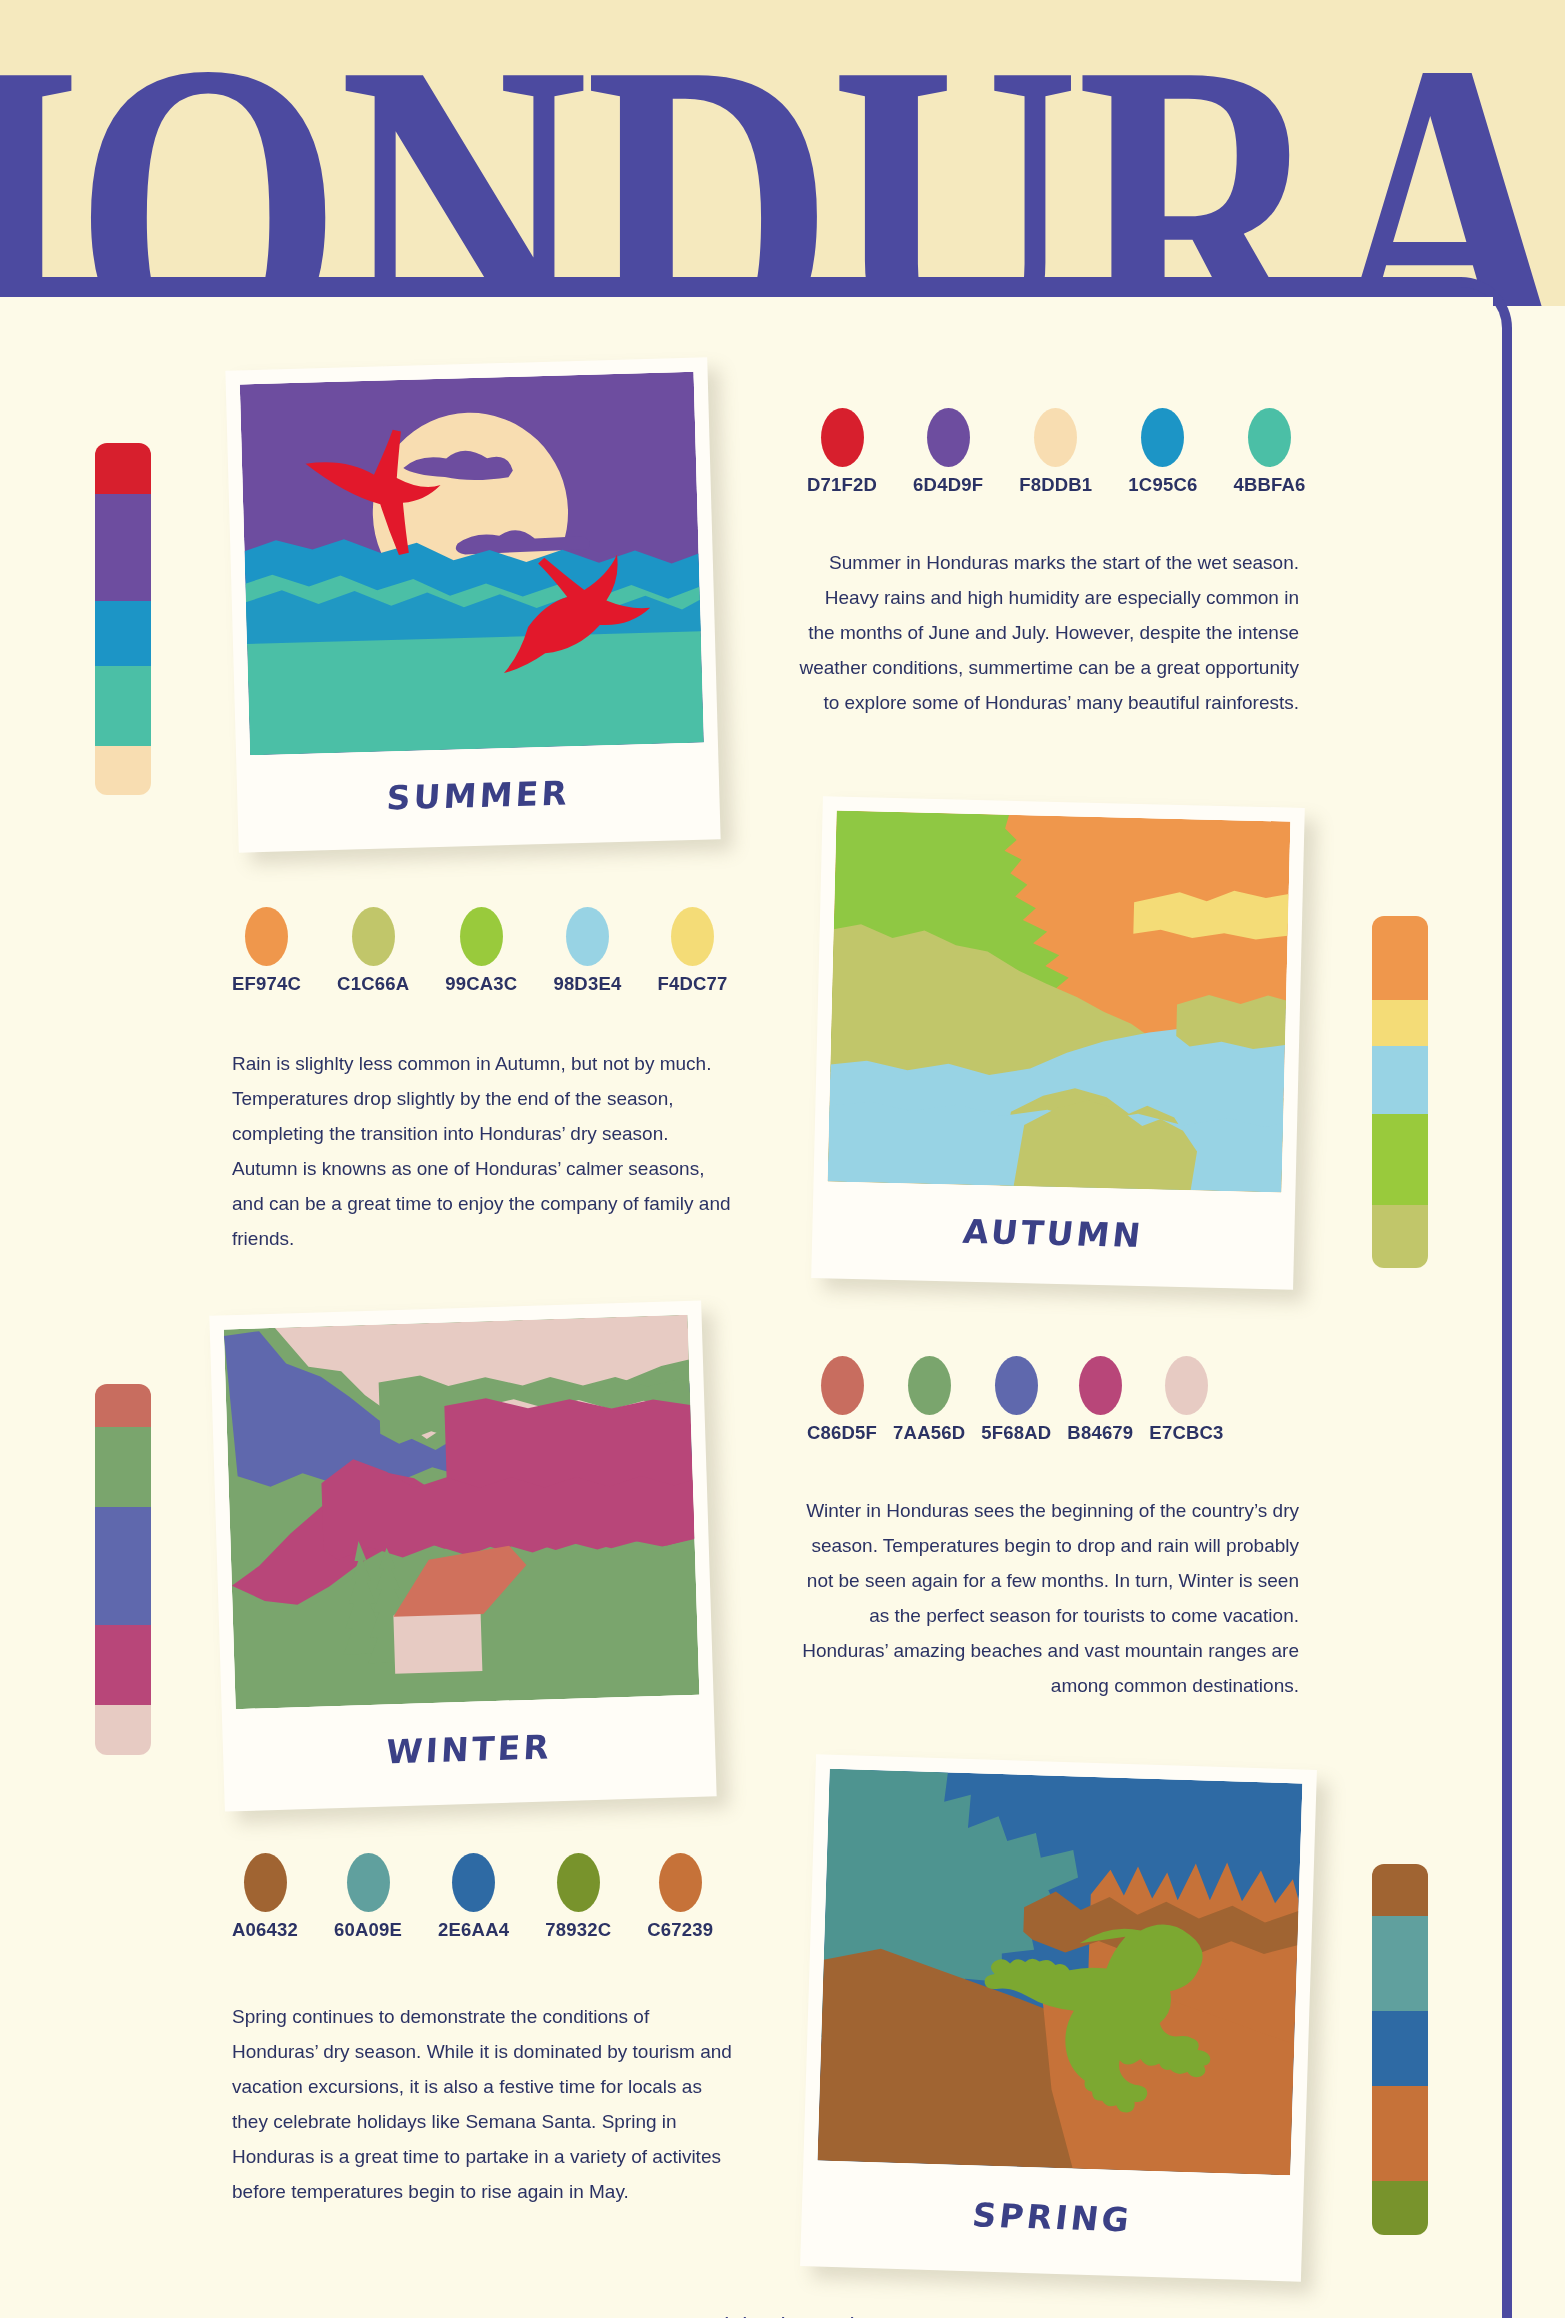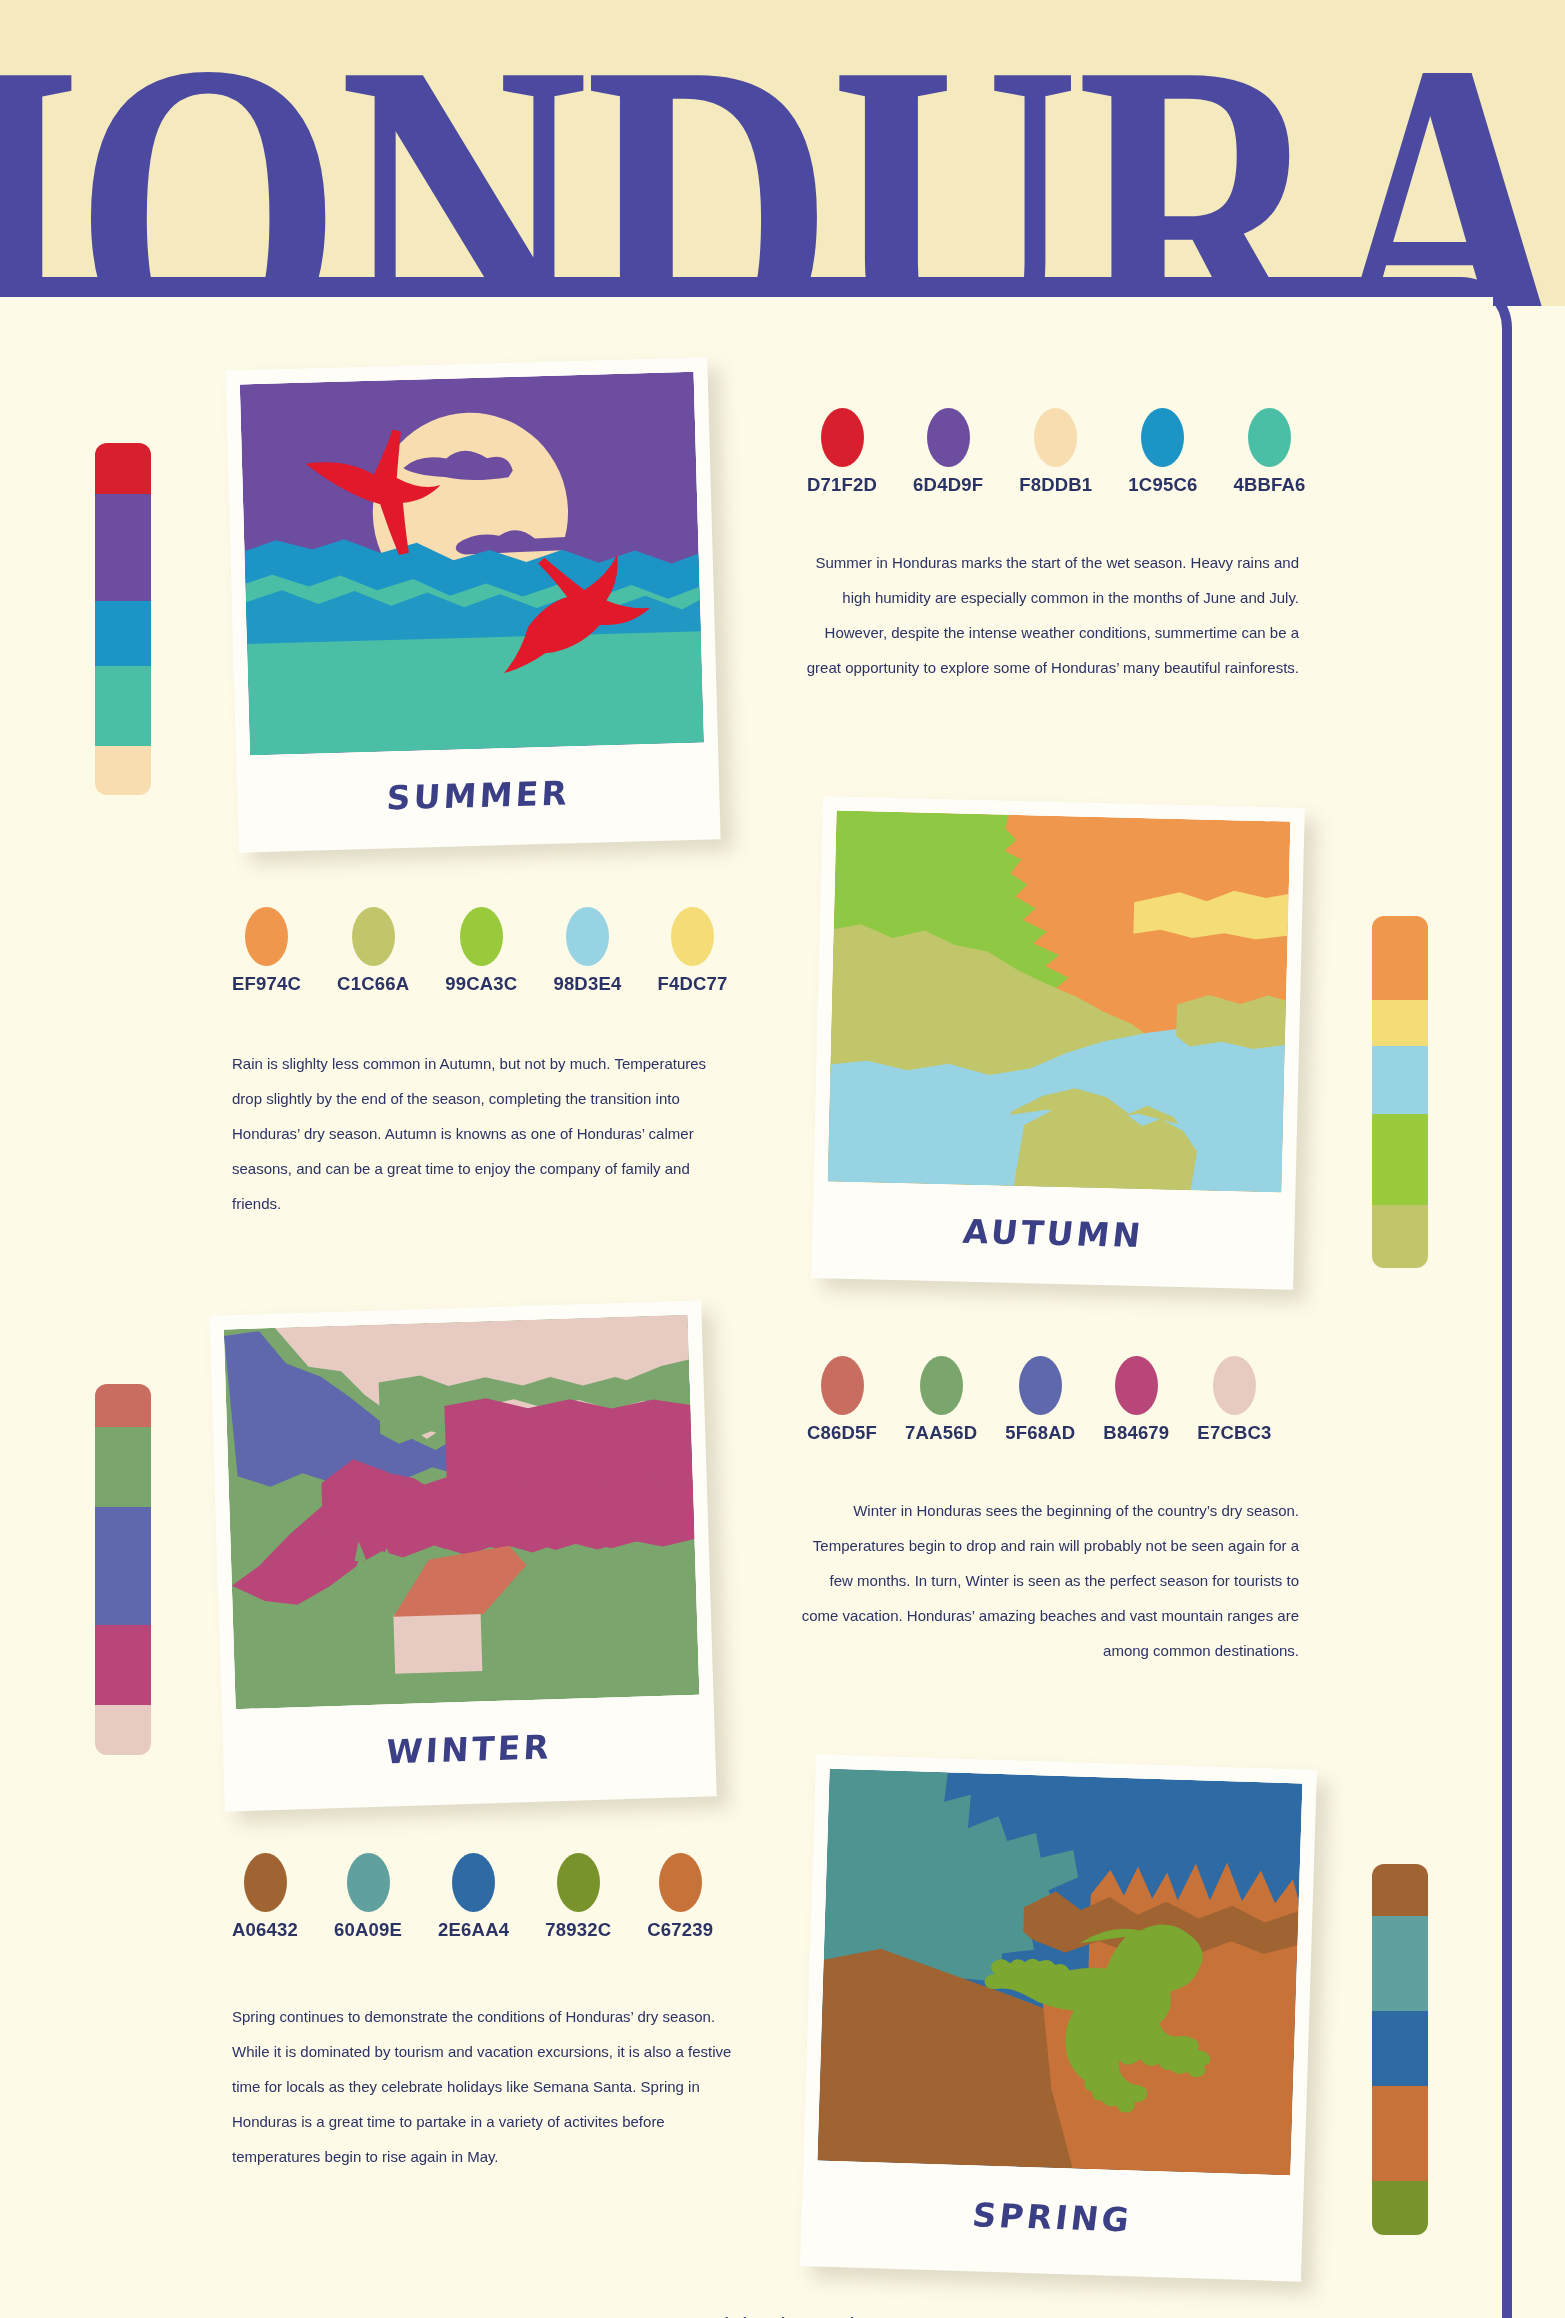--- a/index.html
+++ b/index.html
@@ -133,21 +133,21 @@
     font-weight: 700;
     color: #2B3264;
     letter-spacing: 0.2px;
     white-space: nowrap;
   }
 
   
   .body-copy {
     position: absolute;
     font-family: "Liberation Sans", sans-serif;
-    font-size: 15px;
+    font-size: 19px;
     line-height: 35px;
     color: #2B3264;
     width: 501px;
   }
   .align-right { text-align: right; }
   .align-left  { text-align: left; }
 
   
   .color-bar {
     position: absolute;
@@ -323,21 +323,21 @@
             <path d="M276 454 L292 496 L284 496 L300 538 L290 538 L308 586 L296 586 L316 638 L300 638 L322 692 L236 692 L258 638 L242 638 L262 586 L250 586 L268 538 L258 538 L274 496 L266 496 Z" fill="#7AA56D"></path>
             <path d="M336 470 L354 514 L344 514 L362 558 L350 558 L370 606 L356 606 L378 658 L360 658 L384 712 L288 712 L312 658 L294 658 L316 606 L302 606 L322 558 L310 558 L328 514 L318 514 Z" fill="#7AA56D"></path>
           </g>
           <path d="M346 614 L440 546 L534 614 L534 736 L346 736 Z" fill="#E7CBC3"></path>
           <path d="M426 498 L600 474 L636 516 L540 616 L346 616 Z" fill="#D0715C"></path>
         </svg>
       </div>
       <div class="caption" style="font-size:33px; line-height:95px;">WINTER</div>
     </div>
 
-    <div class="swatch-row" style="left:807px; top:1356px; gap:28px;">
+    <div class="swatch-row" style="left:807px; top:1356px; gap:16px;">
       <div class="swatch">
         <div class="swatch-dot" style="background:#C86D5F;"></div>
         <div class="swatch-hex">C86D5F</div>
       </div>
       <div class="swatch">
         <div class="swatch-dot" style="background:#7AA56D;"></div>
         <div class="swatch-hex">7AA56D</div>
       </div>
       <div class="swatch">
         <div class="swatch-dot" style="background:#5F68AD;"></div>

